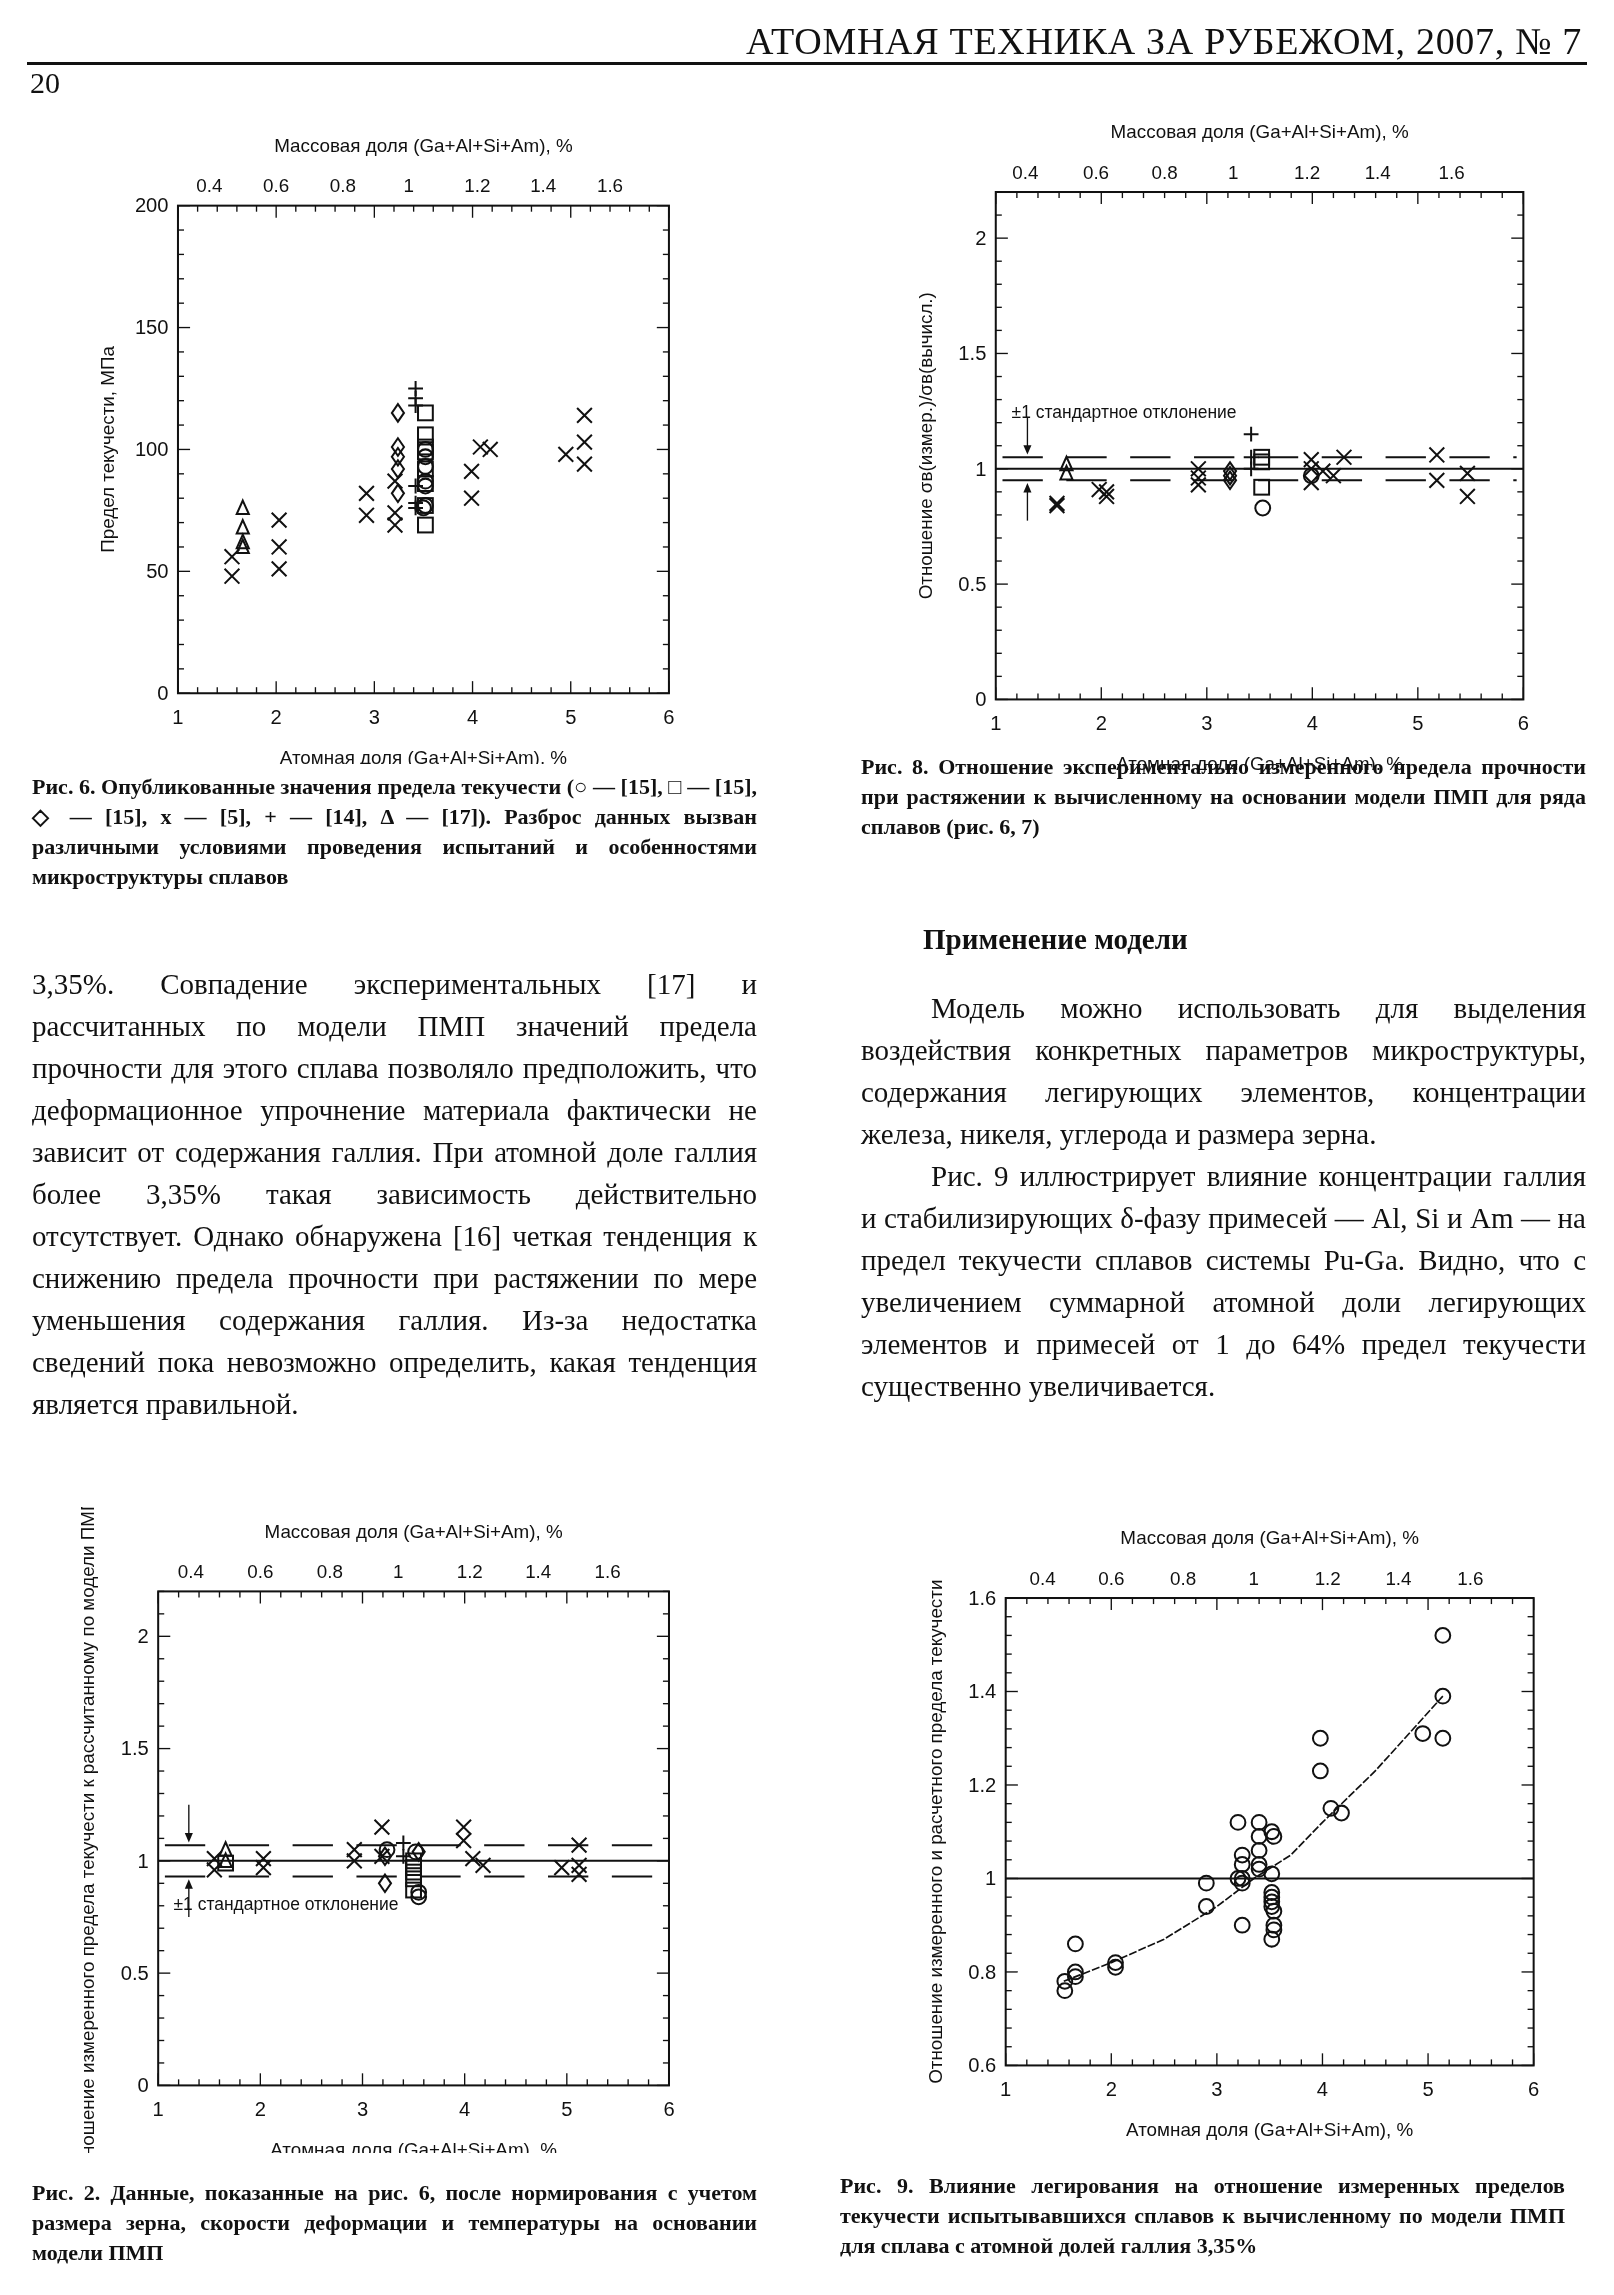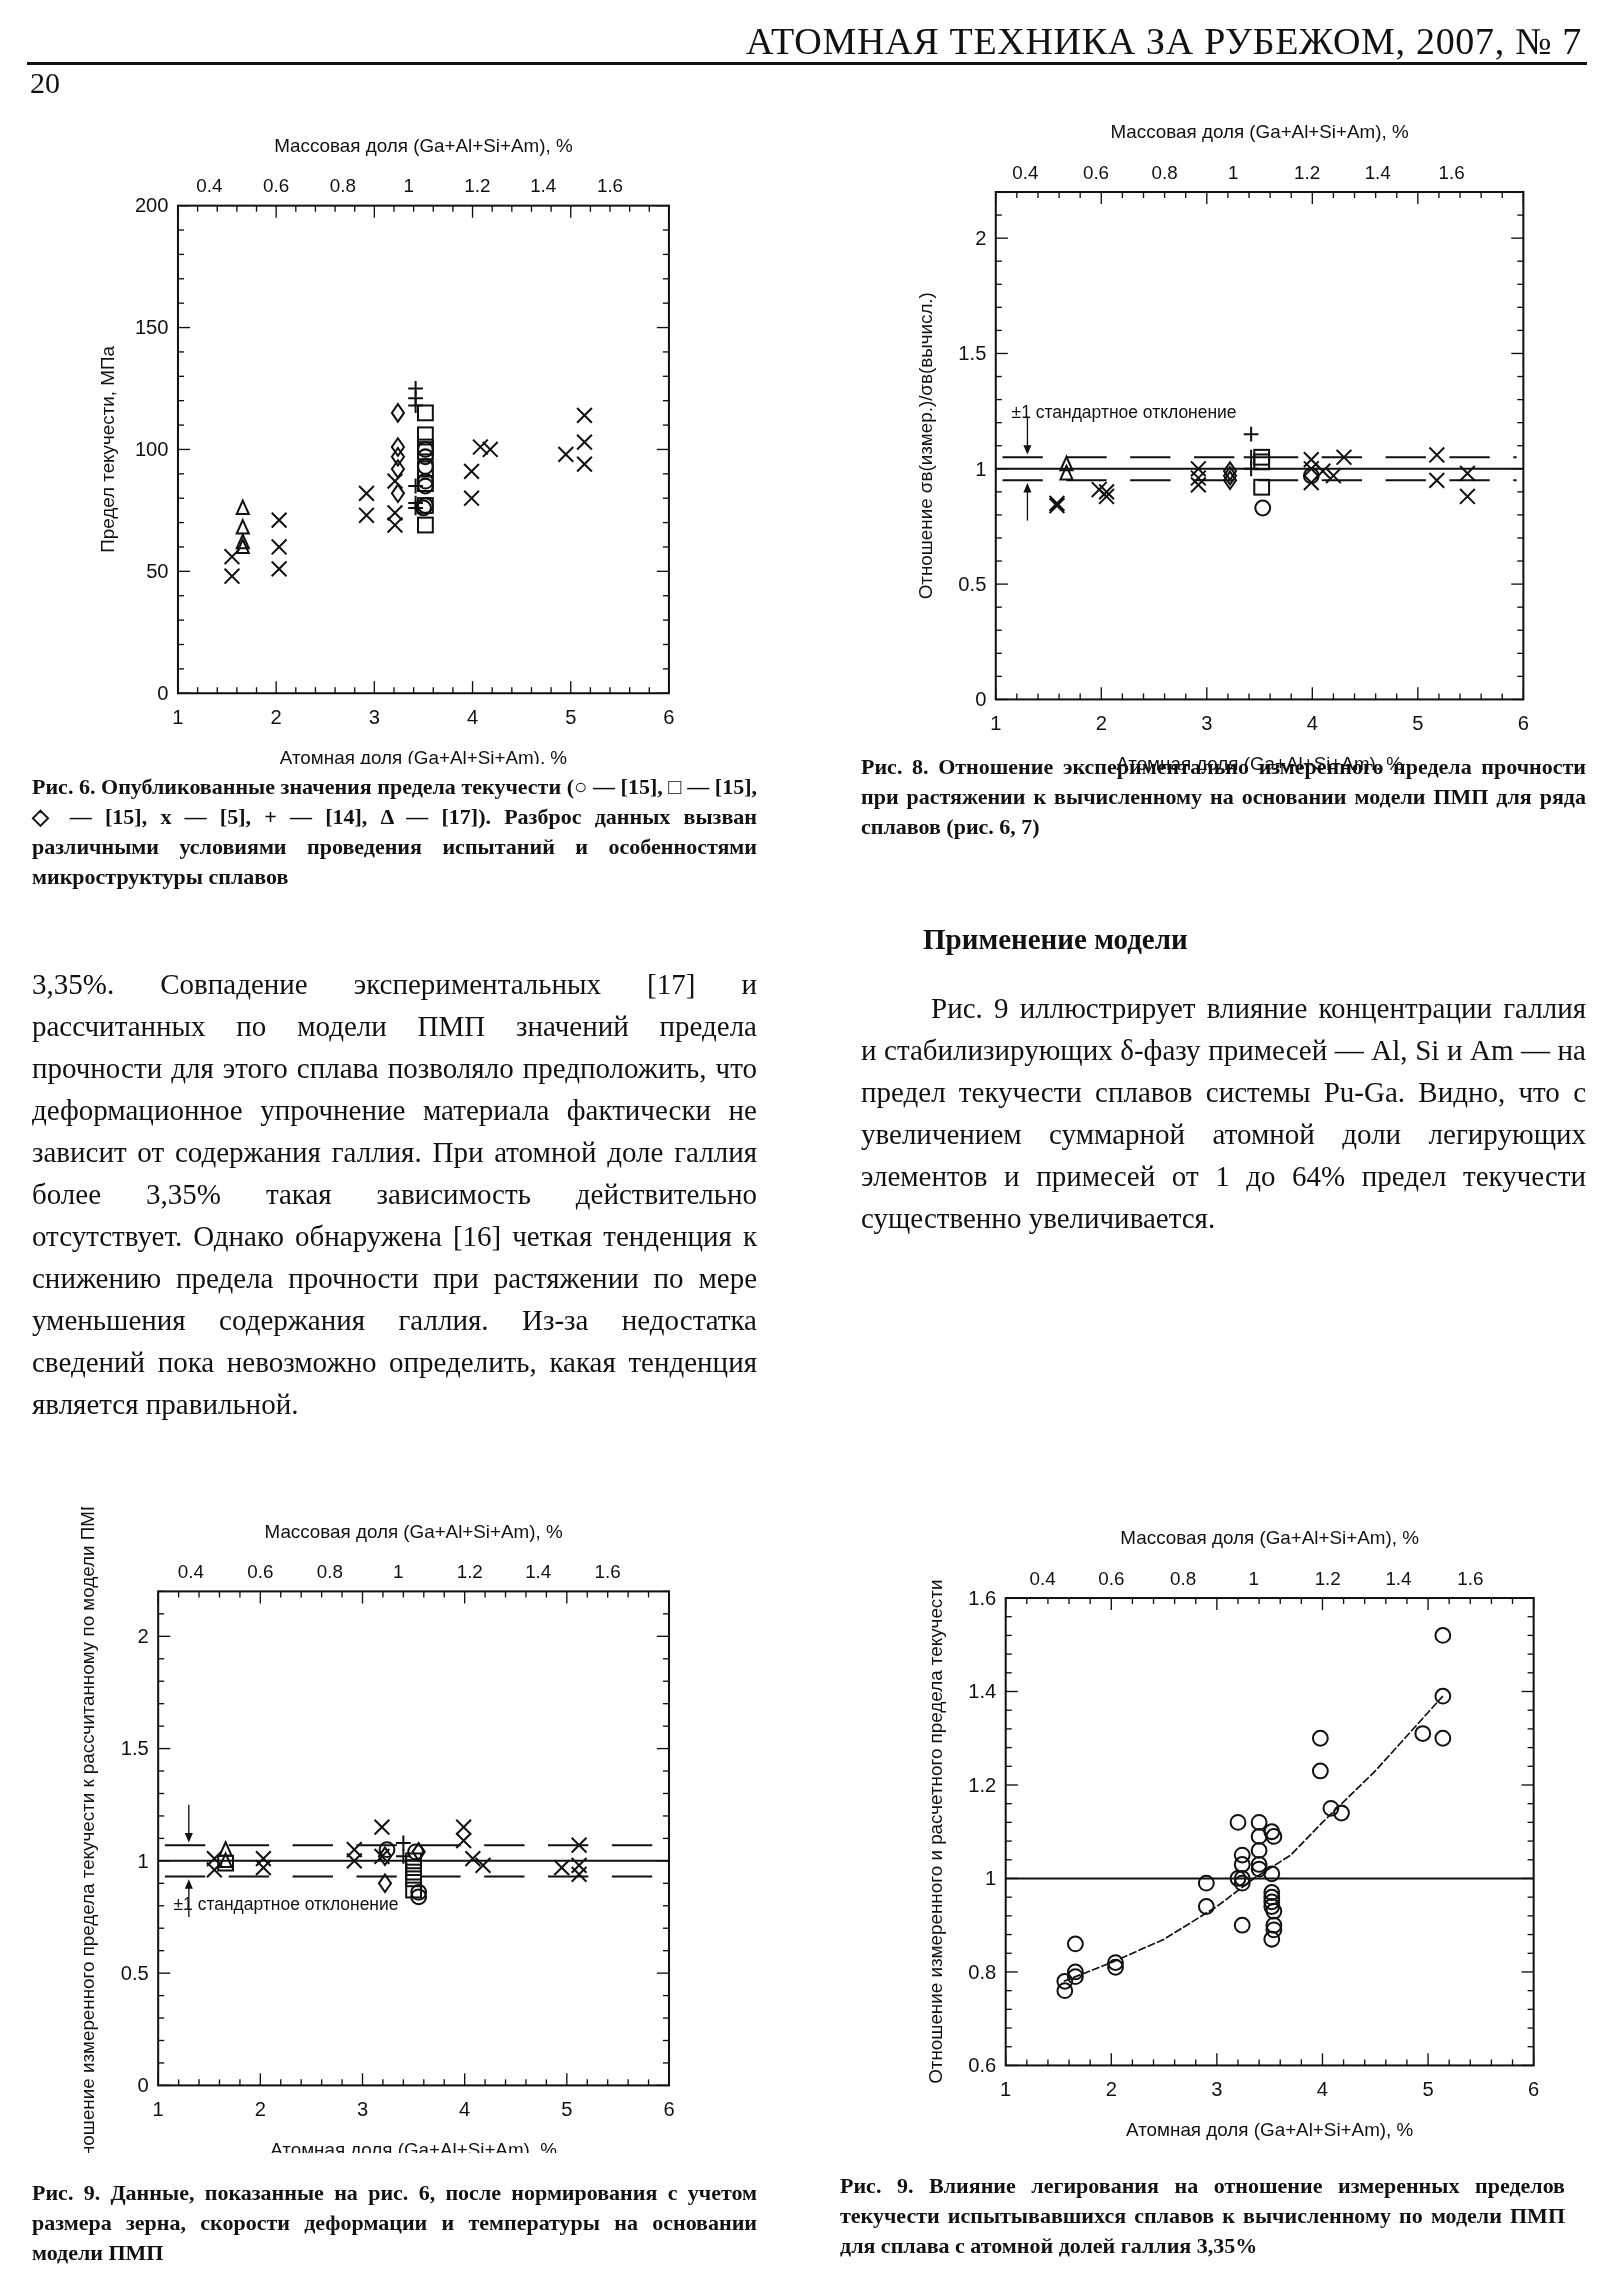--- a/index.html
+++ b/index.html
@@ -718,24 +718,25 @@
       <circle cx="674.26" cy="454.70000000000005" r="11" stroke="#111" stroke-width="3" fill="none"></circle>
       <circle cx="795.15" cy="336.54999999999995" r="11" stroke="#111" stroke-width="3" fill="none"></circle>
       <circle cx="824.98" cy="190.60000000000002" r="11" stroke="#111" stroke-width="3" fill="none"></circle>
       <circle cx="824.98" cy="280.95000000000005" r="11" stroke="#111" stroke-width="3" fill="none"></circle>
       <circle cx="824.98" cy="343.49999999999994" r="11" stroke="#111" stroke-width="3" fill="none"></circle>
     </g>
   </svg>
 
 <div class="abs caption" style="left:32px; top:772px; width:725px;">Рис. 6. Опубликованные значения предела текучести (○ — [15], □ — [15], ◇ — [15], x — [5], + — [14], Δ — [17]). Разброс данных вызван различными условиями проведения испытаний и особенностями микроструктуры сплавов</div>
 <div class="abs caption" style="left:861px; top:752px; width:725px;">Рис. 8. Отношение экспериментально измеренного предела прочности при растяжении к вычисленному на основании модели ПМП для ряда сплавов (рис. 6, 7)</div>
-<div class="abs caption" style="left:32px; top:2178px; width:725px;">Рис. 9. Данные, показанные на рис. 6, после нормирования с учетом размера зерна, скорости деформации и температуры на основании модели ПМП</div>
+<div class="abs caption" style="left:32px; top:2178px; width:725px;">Рис. 2. Данные, показанные на рис. 6, после нормирования с учетом размера зерна, скорости деформации и температуры на основании модели ПМП</div>
 <div class="abs caption" style="left:840px; top:2171px; width:725px;">Рис. 9. Влияние легирования на отношение измеренных пределов текучести испытывавшихся сплавов к вычисленному по модели ПМП для сплава с атомной долей галлия 3,35%</div>
 
 <div class="abs body-text" style="left:32px; top:963px; width:725px;">
   <p>3,35%. Совпадение экспериментальных [17] и рассчитанных по модели ПМП значений предела прочности для этого сплава позволяло предположить, что деформационное упрочнение материала фактически не зависит от содержания галлия. При атомной доле галлия более 3,35% такая зависимость действительно отсутствует. Однако обнаружена [16] четкая тенденция к снижению предела прочности при растяжении по мере уменьшения содержания галлия. Из-за недостатка сведений пока невозможно определить, какая тенденция является правильной.</p>
 </div>
 
 <div class="abs heading" style="left:923px; top:923px;">Применение модели</div>
 <div class="abs body-text" style="left:861px; top:987px; width:725px;">
+  <p class="indent">Модель можно использовать для выделения воздействия конкретных параметров микроструктуры, содержания легирующих элементов, концентрации железа, никеля, углерода и размера зерна.</p>
   <p class="indent">Рис. 9 иллюстрирует влияние концентрации галлия и стабилизирующих δ-фазу примесей — Al, Si и Am — на предел текучести сплавов системы Pu-Ga. Видно, что с увеличением суммарной атомной доли легирующих элементов и примесей от 1 до 64% предел текучести существенно увеличивается.</p>
 </div>
 
 
 </body></html>

